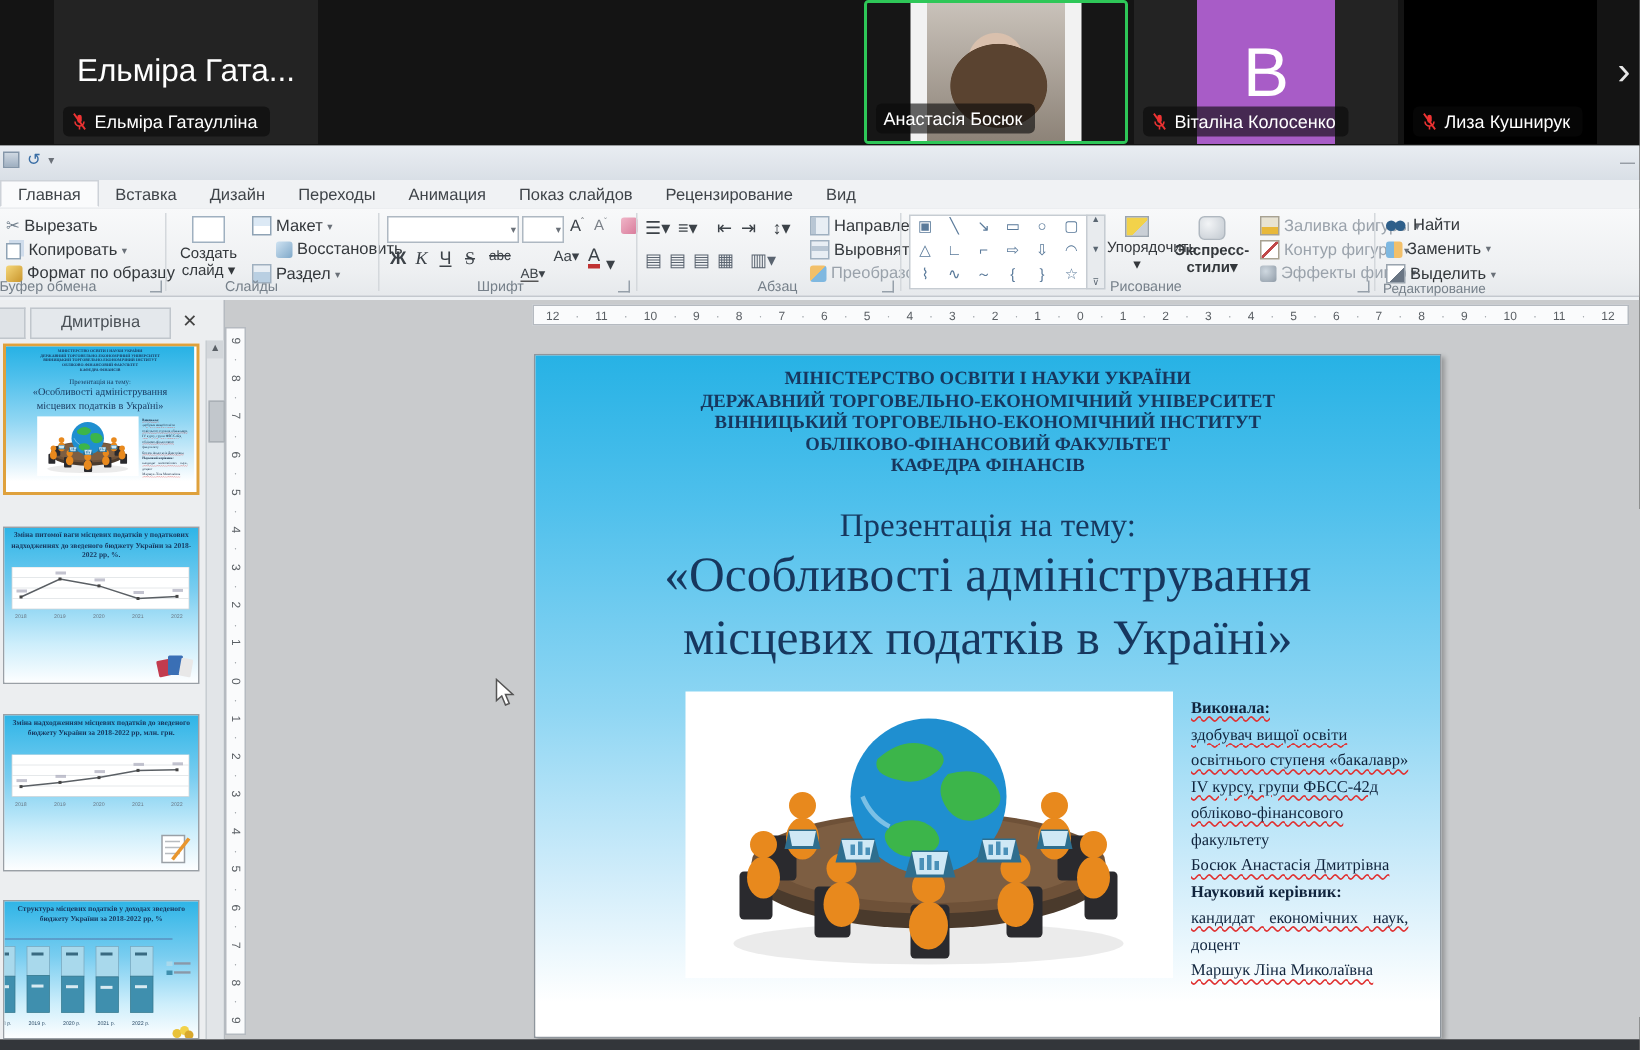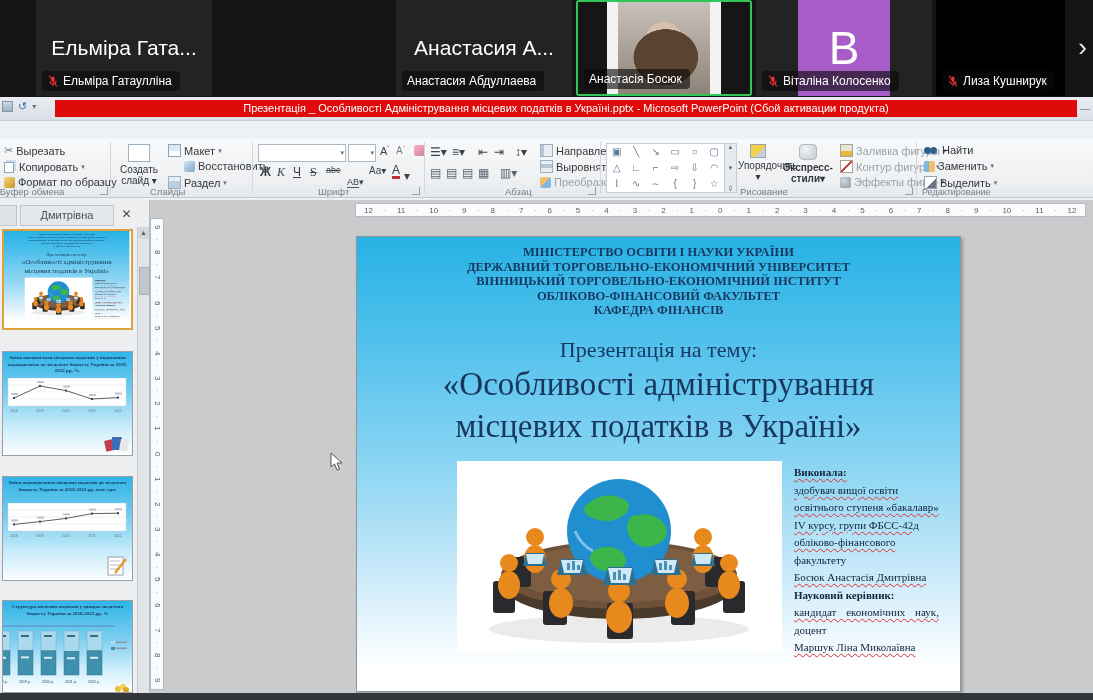--- a/index.html
+++ b/index.html
@@ -134,26 +134,20 @@
           <rect x="6" y="2" width="4" height="7" rx="2" fill="#e33"></rect>
           <path d="M4 8a4 4 0 0 0 8 0" fill="none" stroke="#e33" stroke-width="1.4"></path>
           <line x1="8" y1="12" x2="8" y2="15" stroke="#e33" stroke-width="1.4"></line>
           <line x1="3" y1="1" x2="13" y2="15" stroke="#e33" stroke-width="1.6"></line>
         </svg>
       <span>Ельміра Гатаулліна</span>
     </div>
   </div>
 
 
-  <div class="tile" style="left:396px;width:176px;">
-    <div class="bigname">Анастасия А...</div>
-    <div class="namechip">
-      <span>Анастасия Абдуллаева</span>
-    </div>
-  </div>
 
   <div class="tile active" style="left:576px;width:176px;">
     <div class="portrait-wrap">
         <div class="portrait"></div>
       </div>
     <div class="namechip">
       <span>Анастасія Босюк</span>
     </div>
   </div>
 
@@ -189,24 +183,26 @@
 </div>
 
 <div id="ppt">
 
   <div id="titlebar">
     <div class="qat">
       <span class="sq"></span>
       <span>↺</span>
       <span style="color:#6a7078;font-size:8px;">▾</span>
     </div>
-    <div id="title-red">Презентація _ Особливості Адміністрування місцевих податків в Україні.pptx - Microsoft PowerPoint (Сбой активации продукта)</div>
     <span class="win-dash">—</span>
   </div>
 
+  <div id="tabrow">
+    <span class="rtab active">Главная</span><span class="rtab">Вставка</span><span class="rtab">Дизайн</span><span class="rtab">Переходы</span><span class="rtab">Анимация</span><span class="rtab">Показ слайдов</span><span class="rtab">Рецензирование</span><span class="rtab">Вид</span>
+  </div>
 
   <div id="ribbon">
 
     <div class="rbtn" style="left:4px;top:5px;">
         <span class="mi i-cut">✂</span>
         <span>Вырезать</span>
       </div>
     <div class="rbtn" style="left:4px;top:21px;">
         <span class="mi i-copy"></span>
         <span>Копировать</span>

